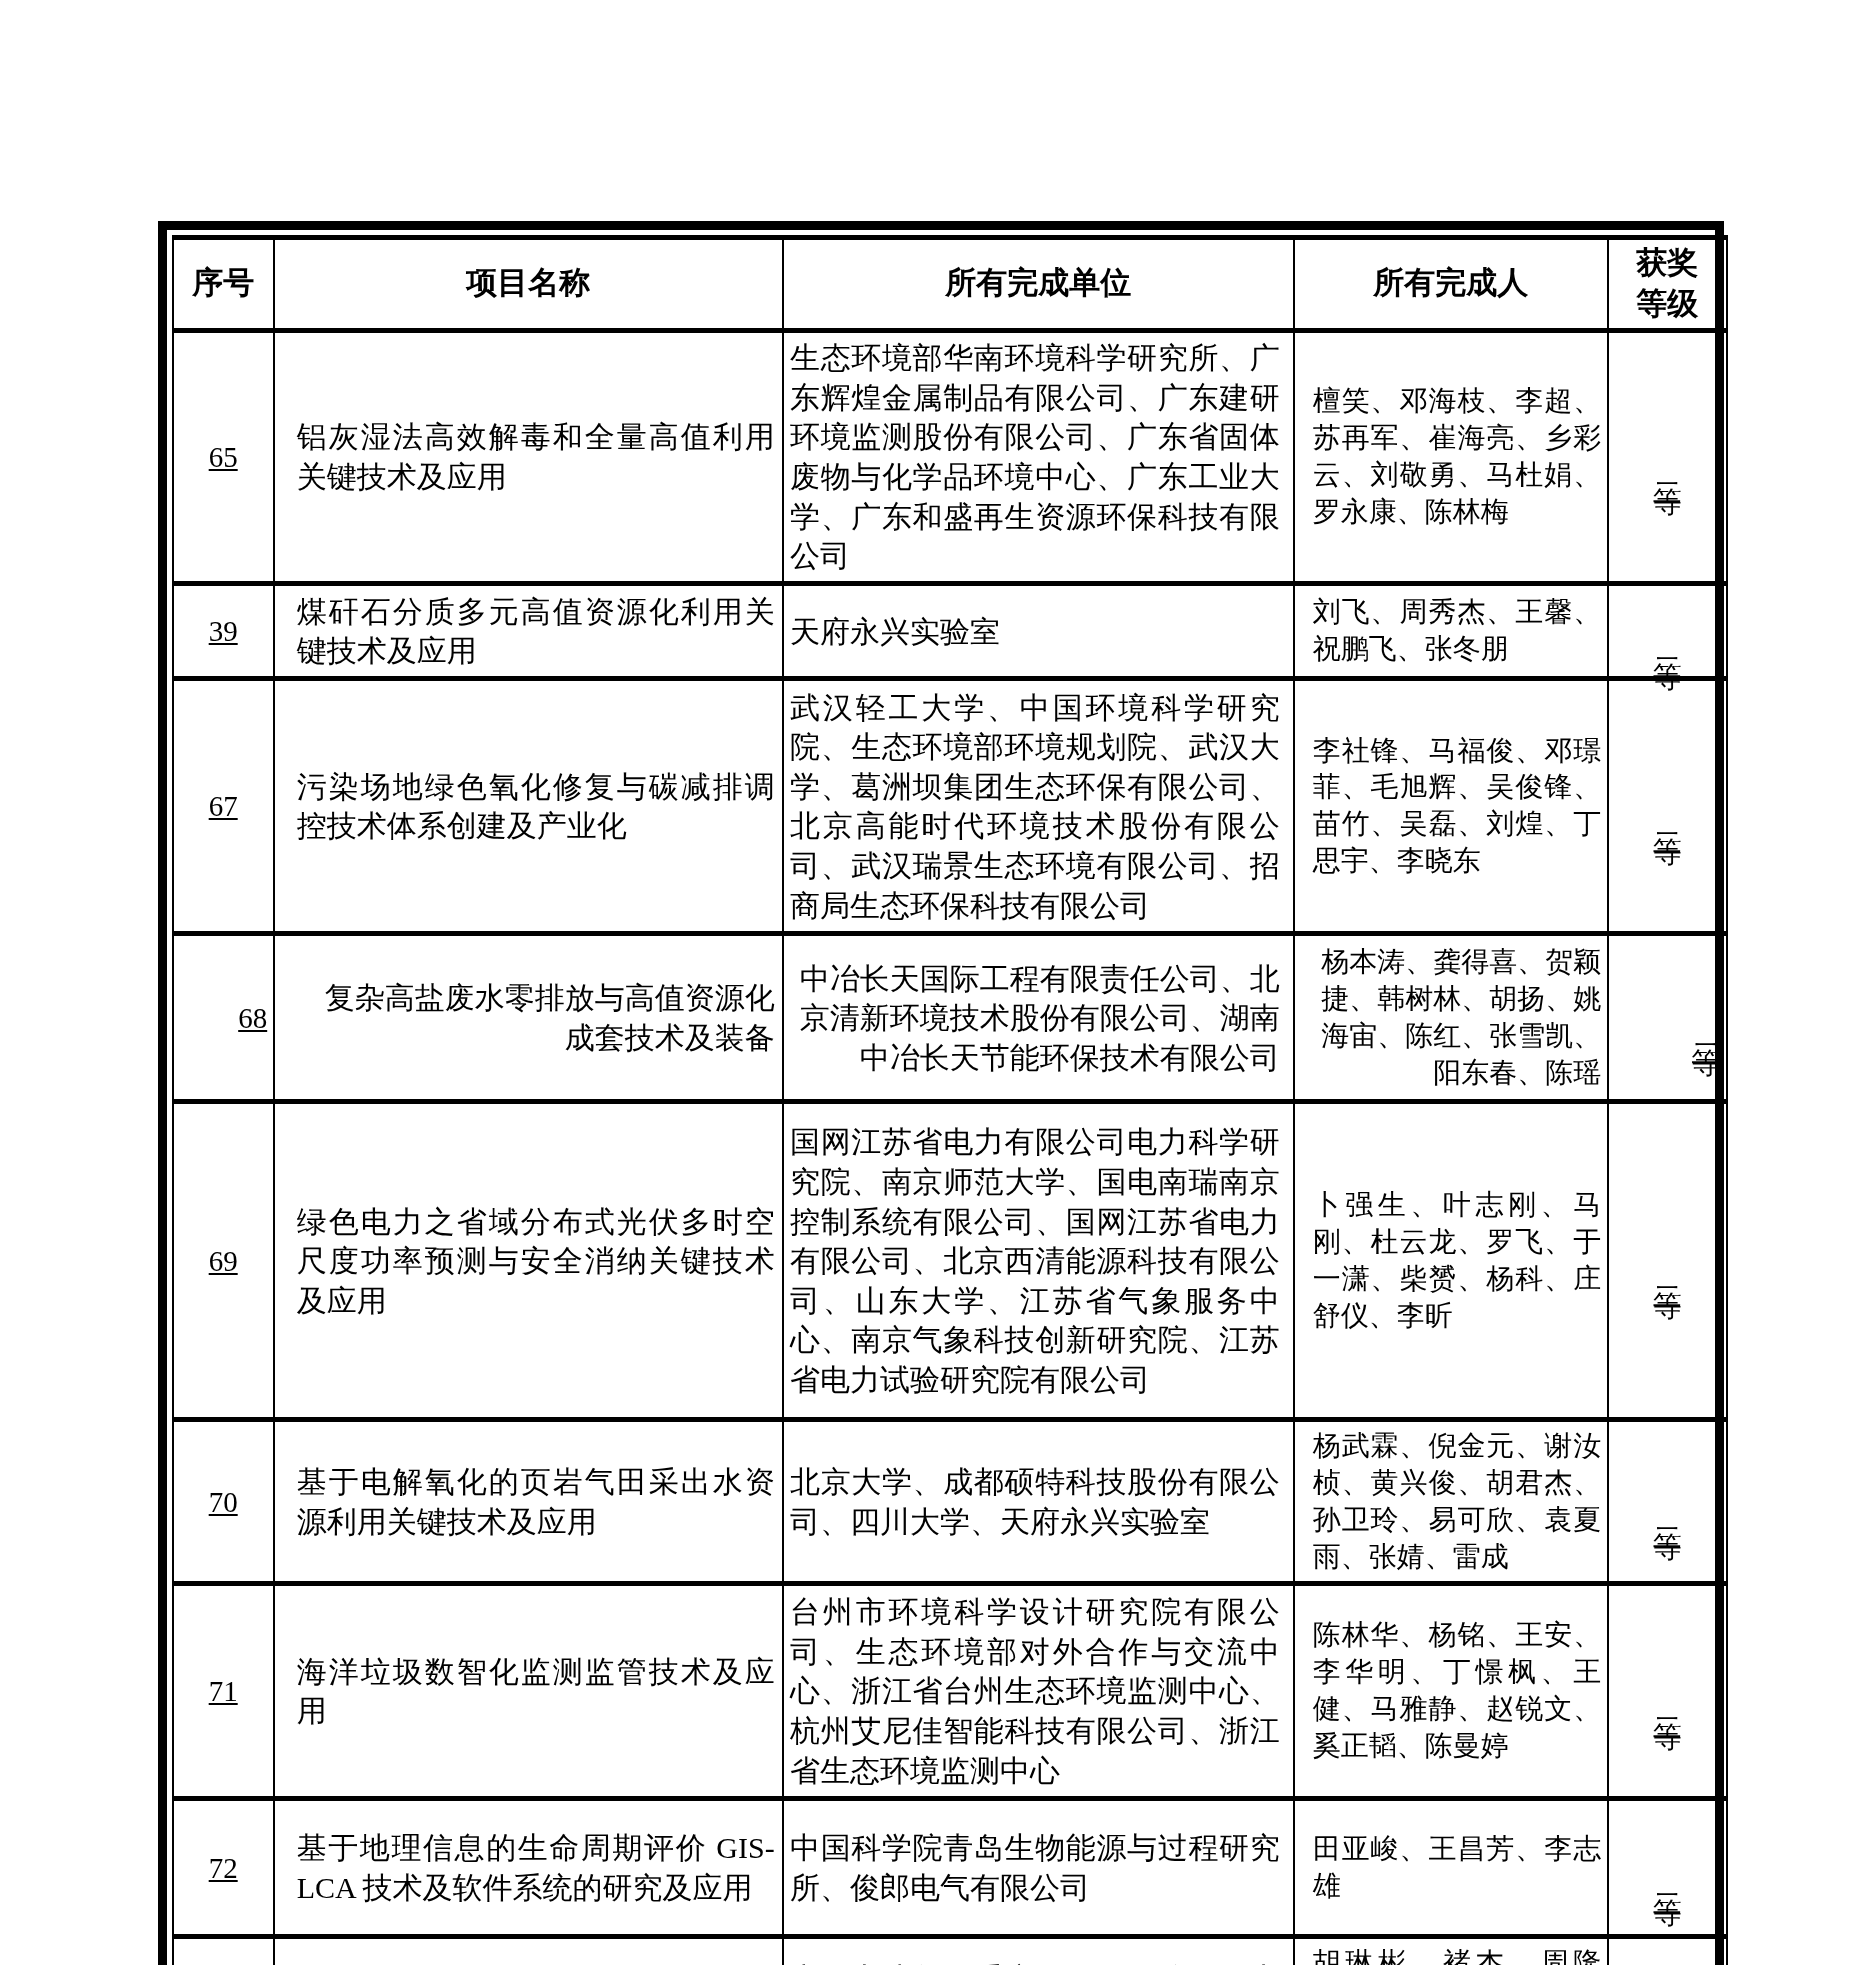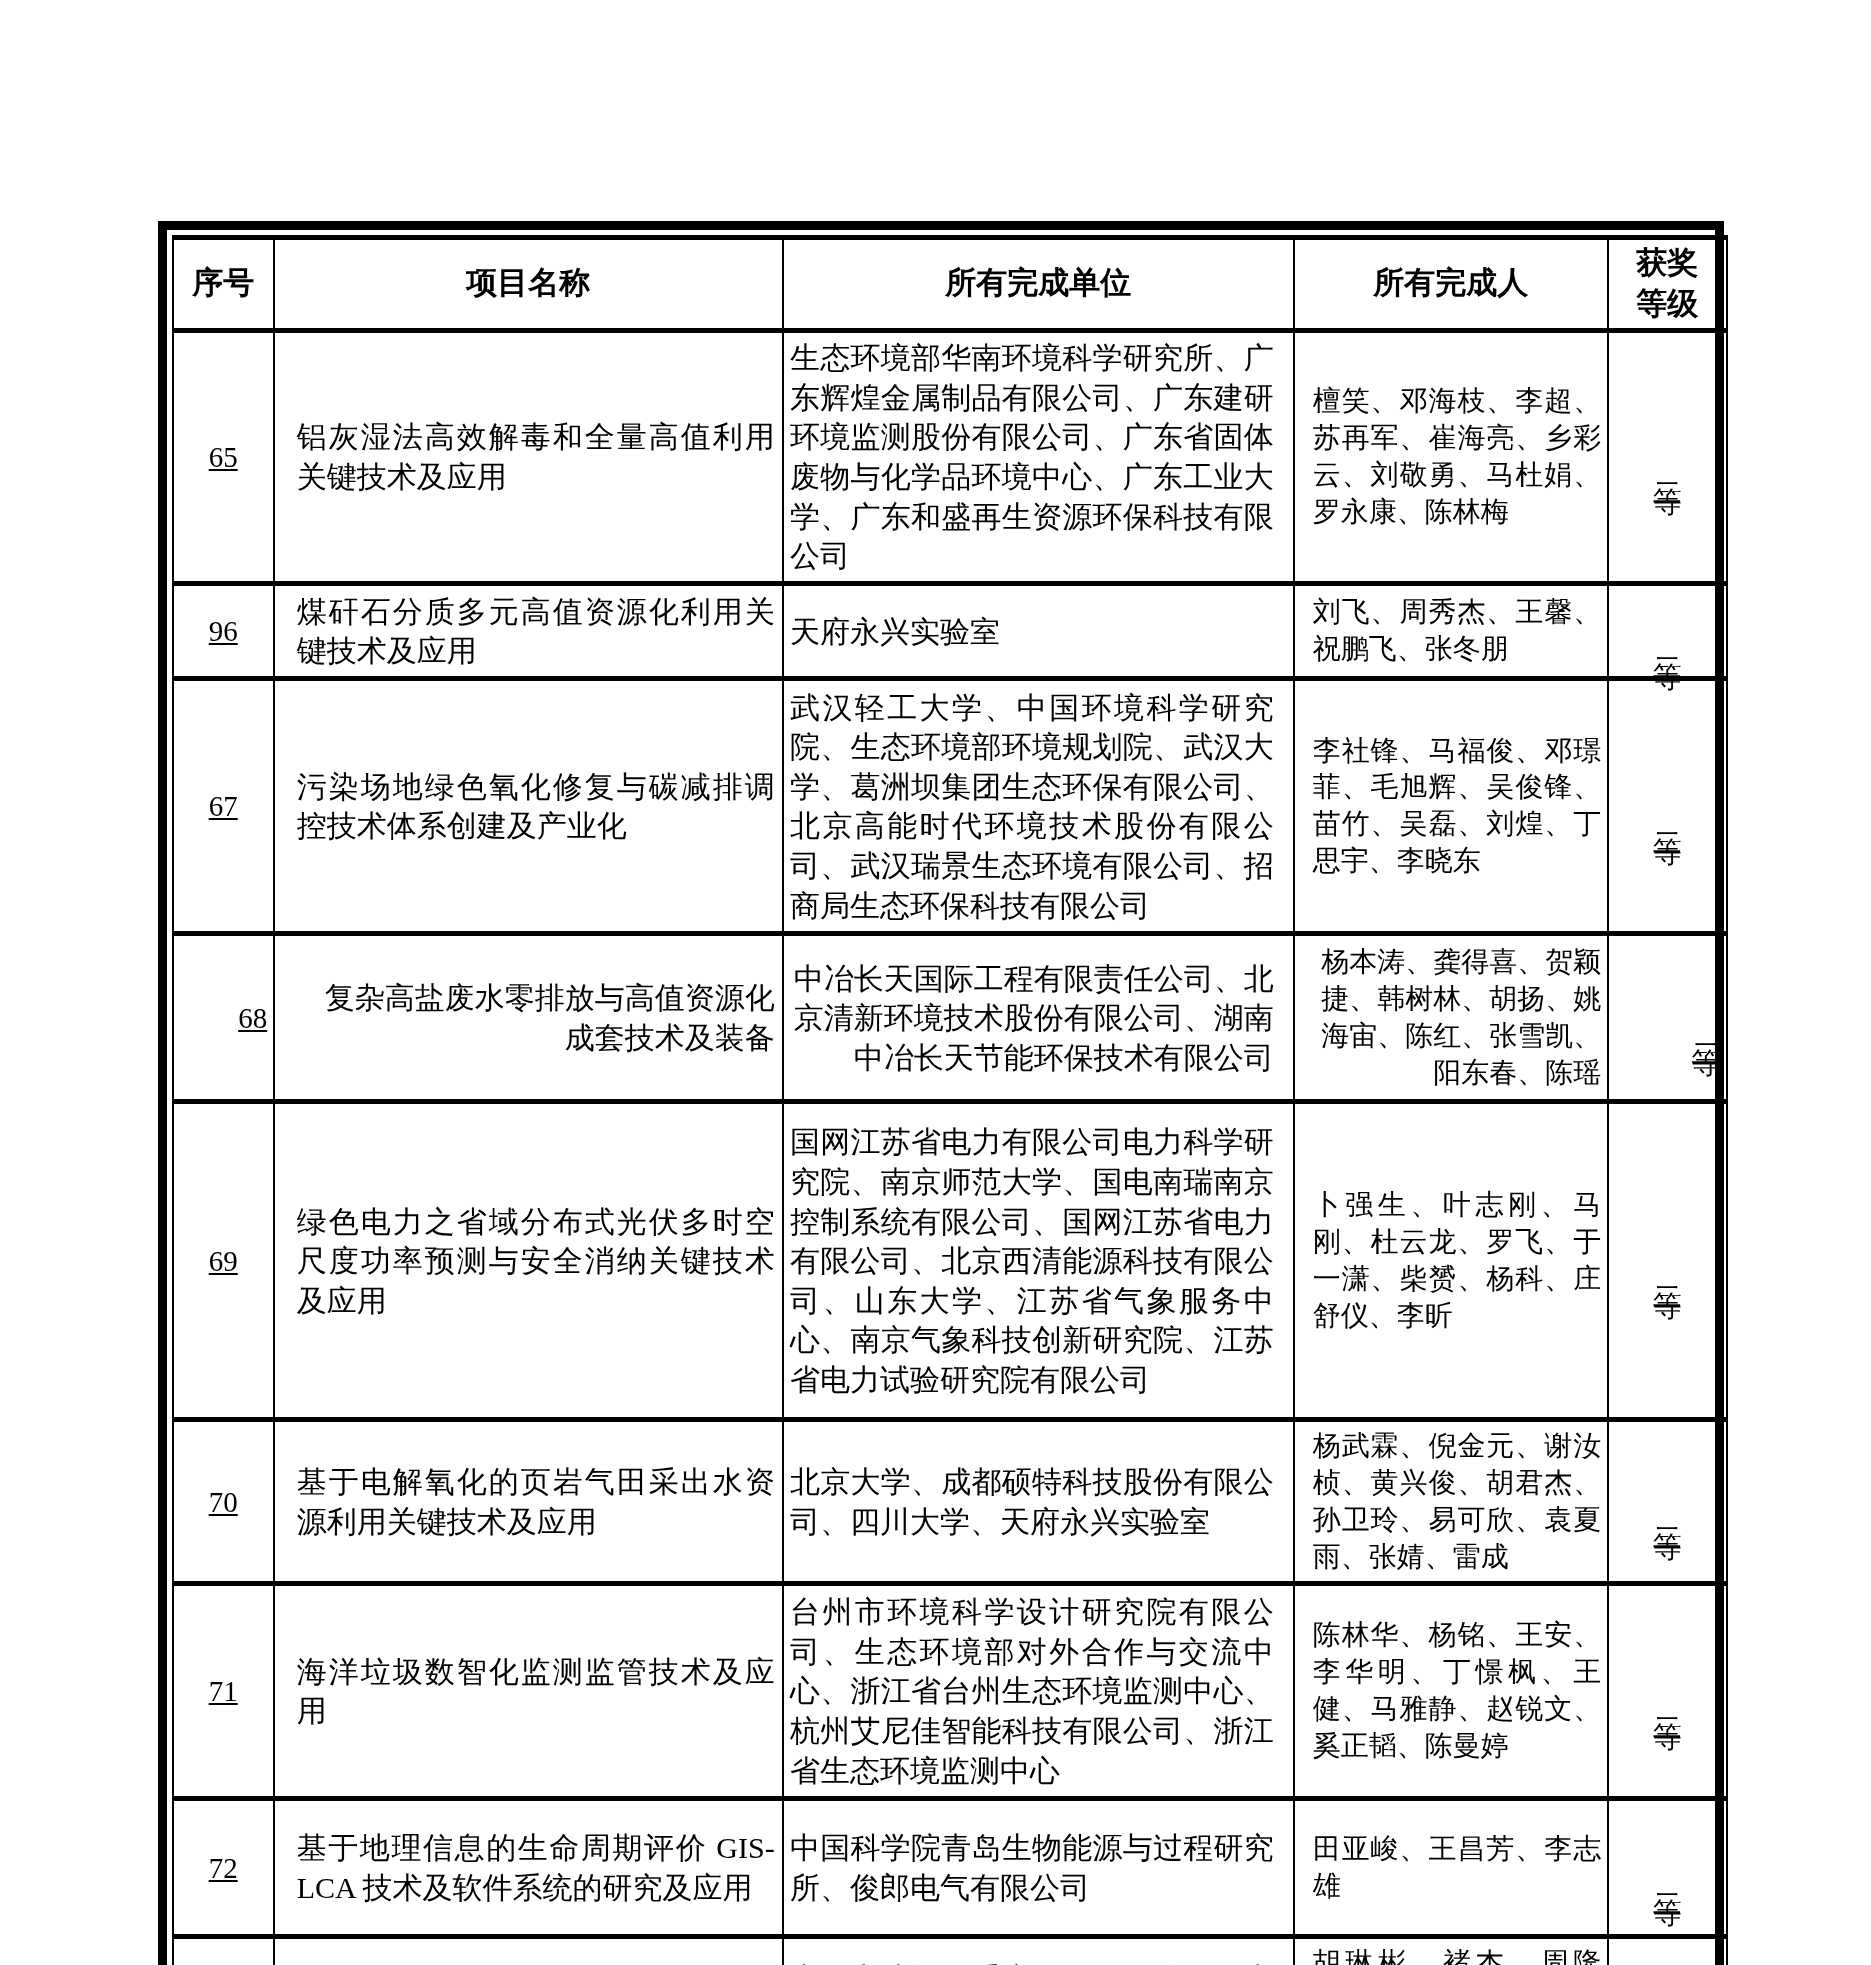--- a/index.html
+++ b/index.html
@@ -62,21 +62,21 @@
     text-decoration: underline;
   }
   td.cell-project {
     text-align: justify;
     padding-left: 22px;
     padding-right: 7px;
   }
   td.cell-units {
     text-align: justify;
     padding-left: 6.3px;
-    padding-right: 19px;
+    padding-right: 13px;
   }
   td.cell-people {
     text-align: justify;
     font-size: 28px;
     padding-left: 18px;
     padding-right: 5.5px;
   }
   td.cell-award {
     text-align: center;
   }
@@ -126,21 +126,21 @@
       </thead>
       <tbody>
         <tr class="r65">
           <td class="cell-index">65</td>
           <td class="cell-project">铝灰湿法高效解毒和全量高值利用关键技术及应用</td>
           <td class="cell-units">生态环境部华南环境科学研究所、广东辉煌金属制品有限公司、广东建研环境监测股份有限公司、广东省固体废物与化学品环境中心、广东工业大学、广东和盛再生资源环保科技有限公司</td>
           <td class="cell-people">檀笑、邓海枝、李超、苏再军、崔海亮、乡彩云、刘敬勇、马杜娟、罗永康、陈林梅</td>
           <td class="cell-award"><span class="award-vertical">二等</span></td>
         </tr>
         <tr class="r66">
-          <td class="cell-index">96</td>
+          <td class="cell-index">39</td>
           <td class="cell-project">煤矸石分质多元高值资源化利用关键技术及应用</td>
           <td class="cell-units">天府永兴实验室</td>
           <td class="cell-people">刘飞、周秀杰、王馨、祝鹏飞、张冬朋</td>
           <td class="cell-award"><span class="award-vertical">二等</span></td>
         </tr>
         <tr class="r67">
           <td class="cell-index">67</td>
           <td class="cell-project">污染场地绿色氧化修复与碳减排调控技术体系创建及产业化</td>
           <td class="cell-units">武汉轻工大学、中国环境科学研究院、生态环境部环境规划院、武汉大学、葛洲坝集团生态环保有限公司、北京高能时代环境技术股份有限公司、武汉瑞景生态环境有限公司、招商局生态环保科技有限公司</td>
           <td class="cell-people">李社锋、马福俊、邓璟菲、毛旭辉、吴俊锋、苗竹、吴磊、刘煌、丁思宇、李晓东</td>

